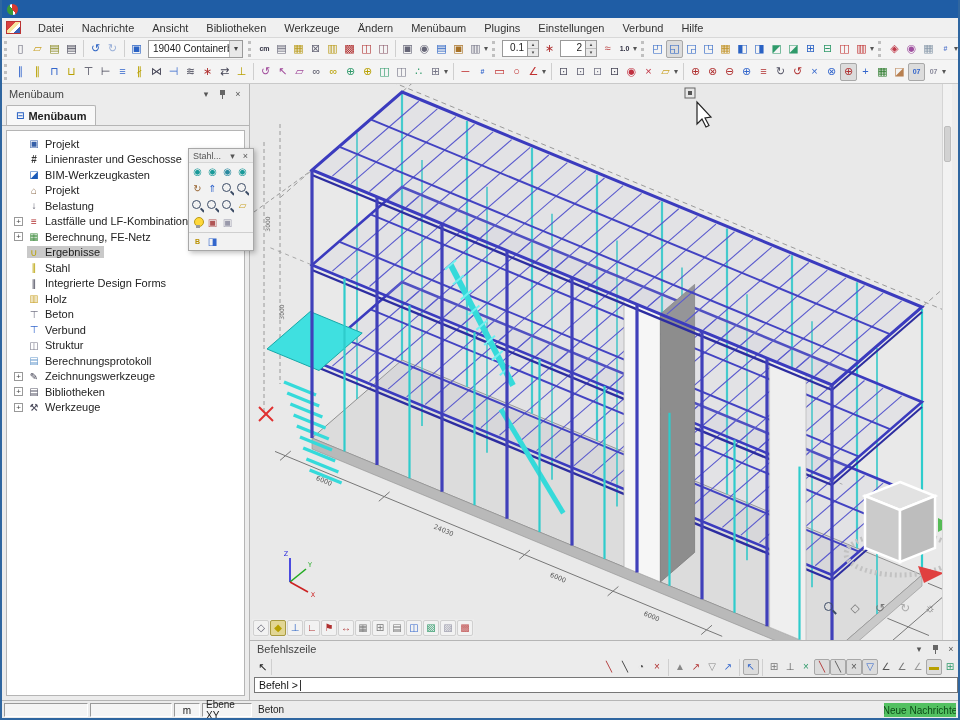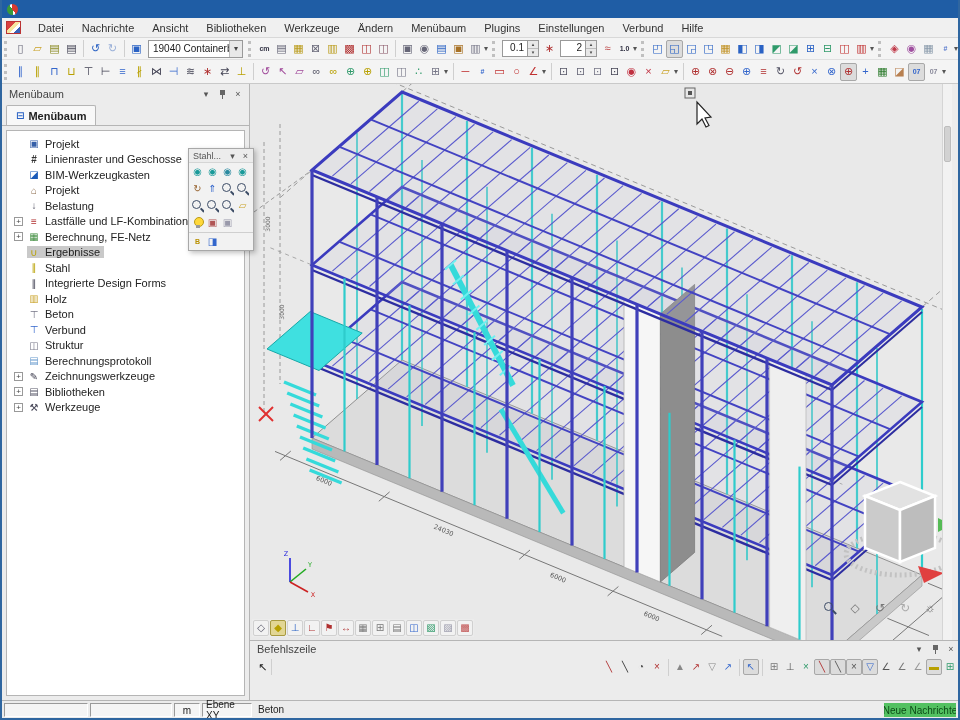--- a/index.html
+++ b/index.html
@@ -782,20 +782,24 @@
           <span class="icon pressed" style="color: rgb(85, 85, 85);">╲</span>
           <span class="icon pressed" style="color: rgb(85, 85, 85);">×</span>
           <span class="icon pressed" style="color: rgb(51, 102, 204);">▽</span>
           <span class="icon" style="color: rgb(85, 85, 85);">∠</span>
           <span class="icon" style="color: rgb(119, 119, 119);">∠</span>
           <span class="icon" style="color: rgb(153, 153, 153);">∠</span>
           <span class="icon pressed" style="color: rgb(184, 160, 0);">▬</span>
           <span class="icon" style="color: rgb(47, 154, 106);">⊞</span>
         </div>
       </div>
+    <div class="cmdinput">
+      <span>Befehl &gt;</span>
+      <span class="icaret"></span>
+    </div>
   </div>
 
   <div class="statusbar">
     <div class="scell" style="left:2px;width:84px"></div>
     <div class="scell" style="left:88px;width:82px"></div>
     <div class="scell" style="left:172px;width:26px">m</div>
     <div class="scell" style="left:200px;width:50px">Ebene XY</div>
     <div class="stext">Beton</div>
     <div class="badge">Neue Nachrichte</div>
   </div>

